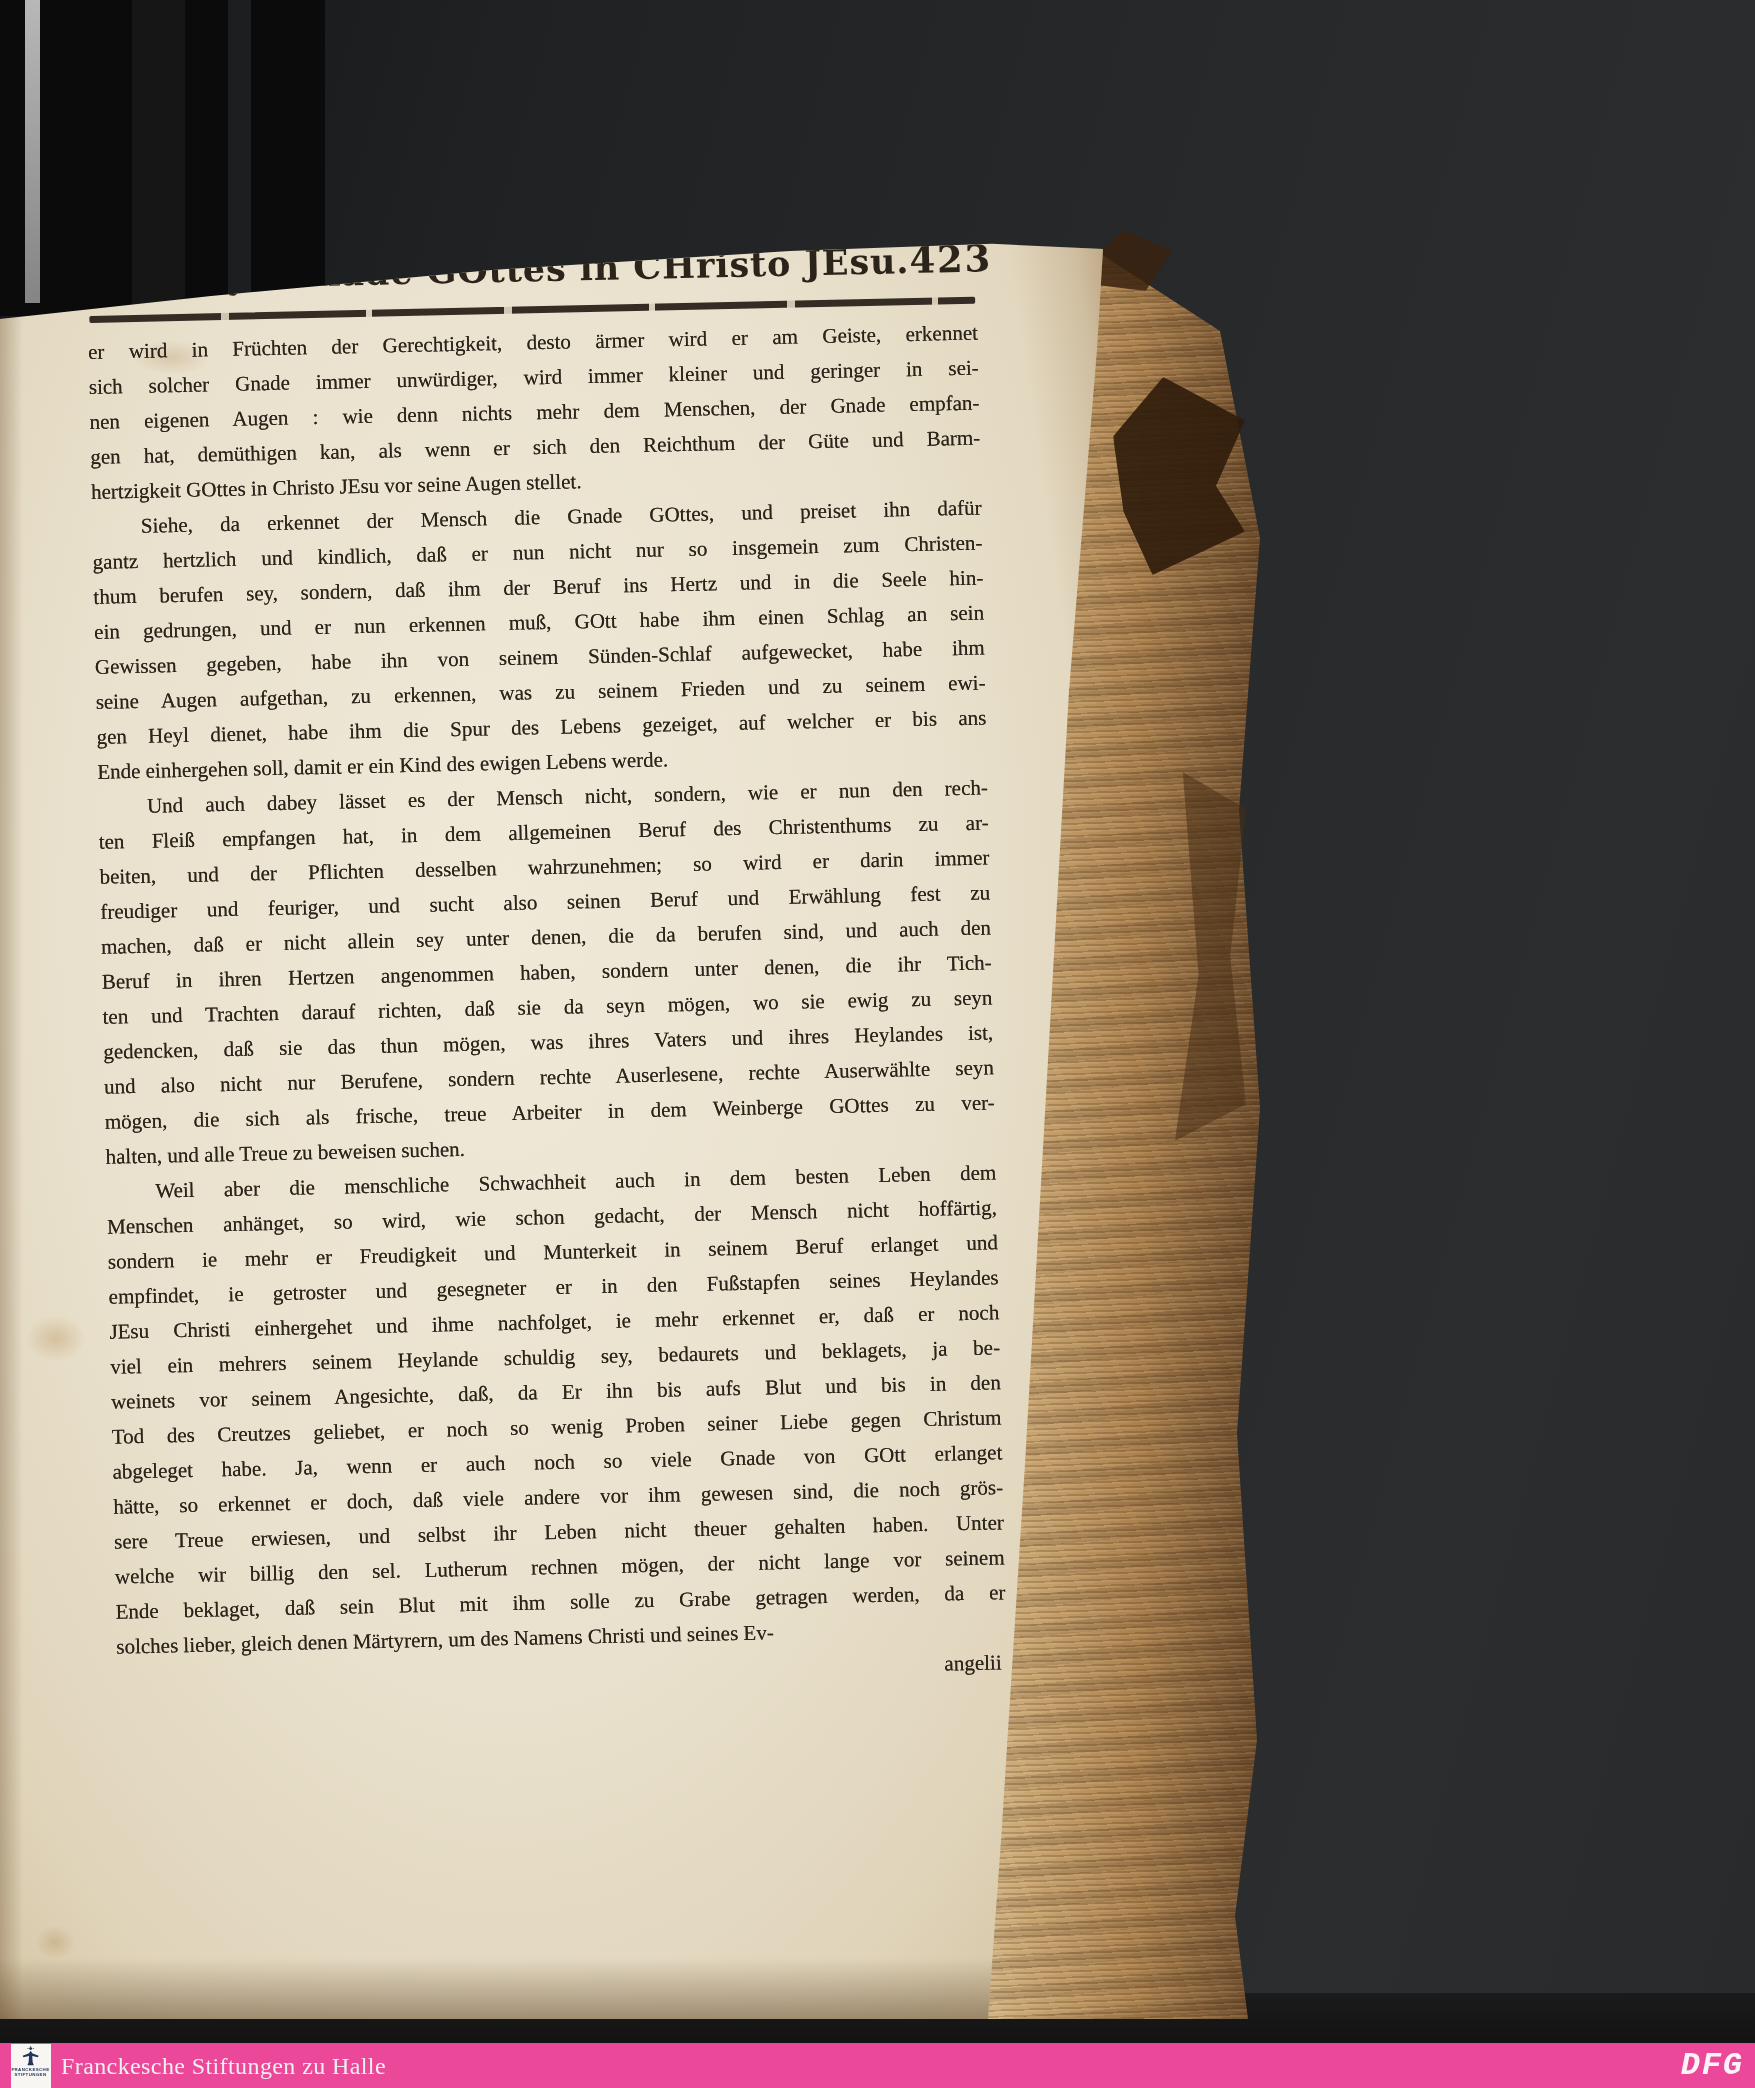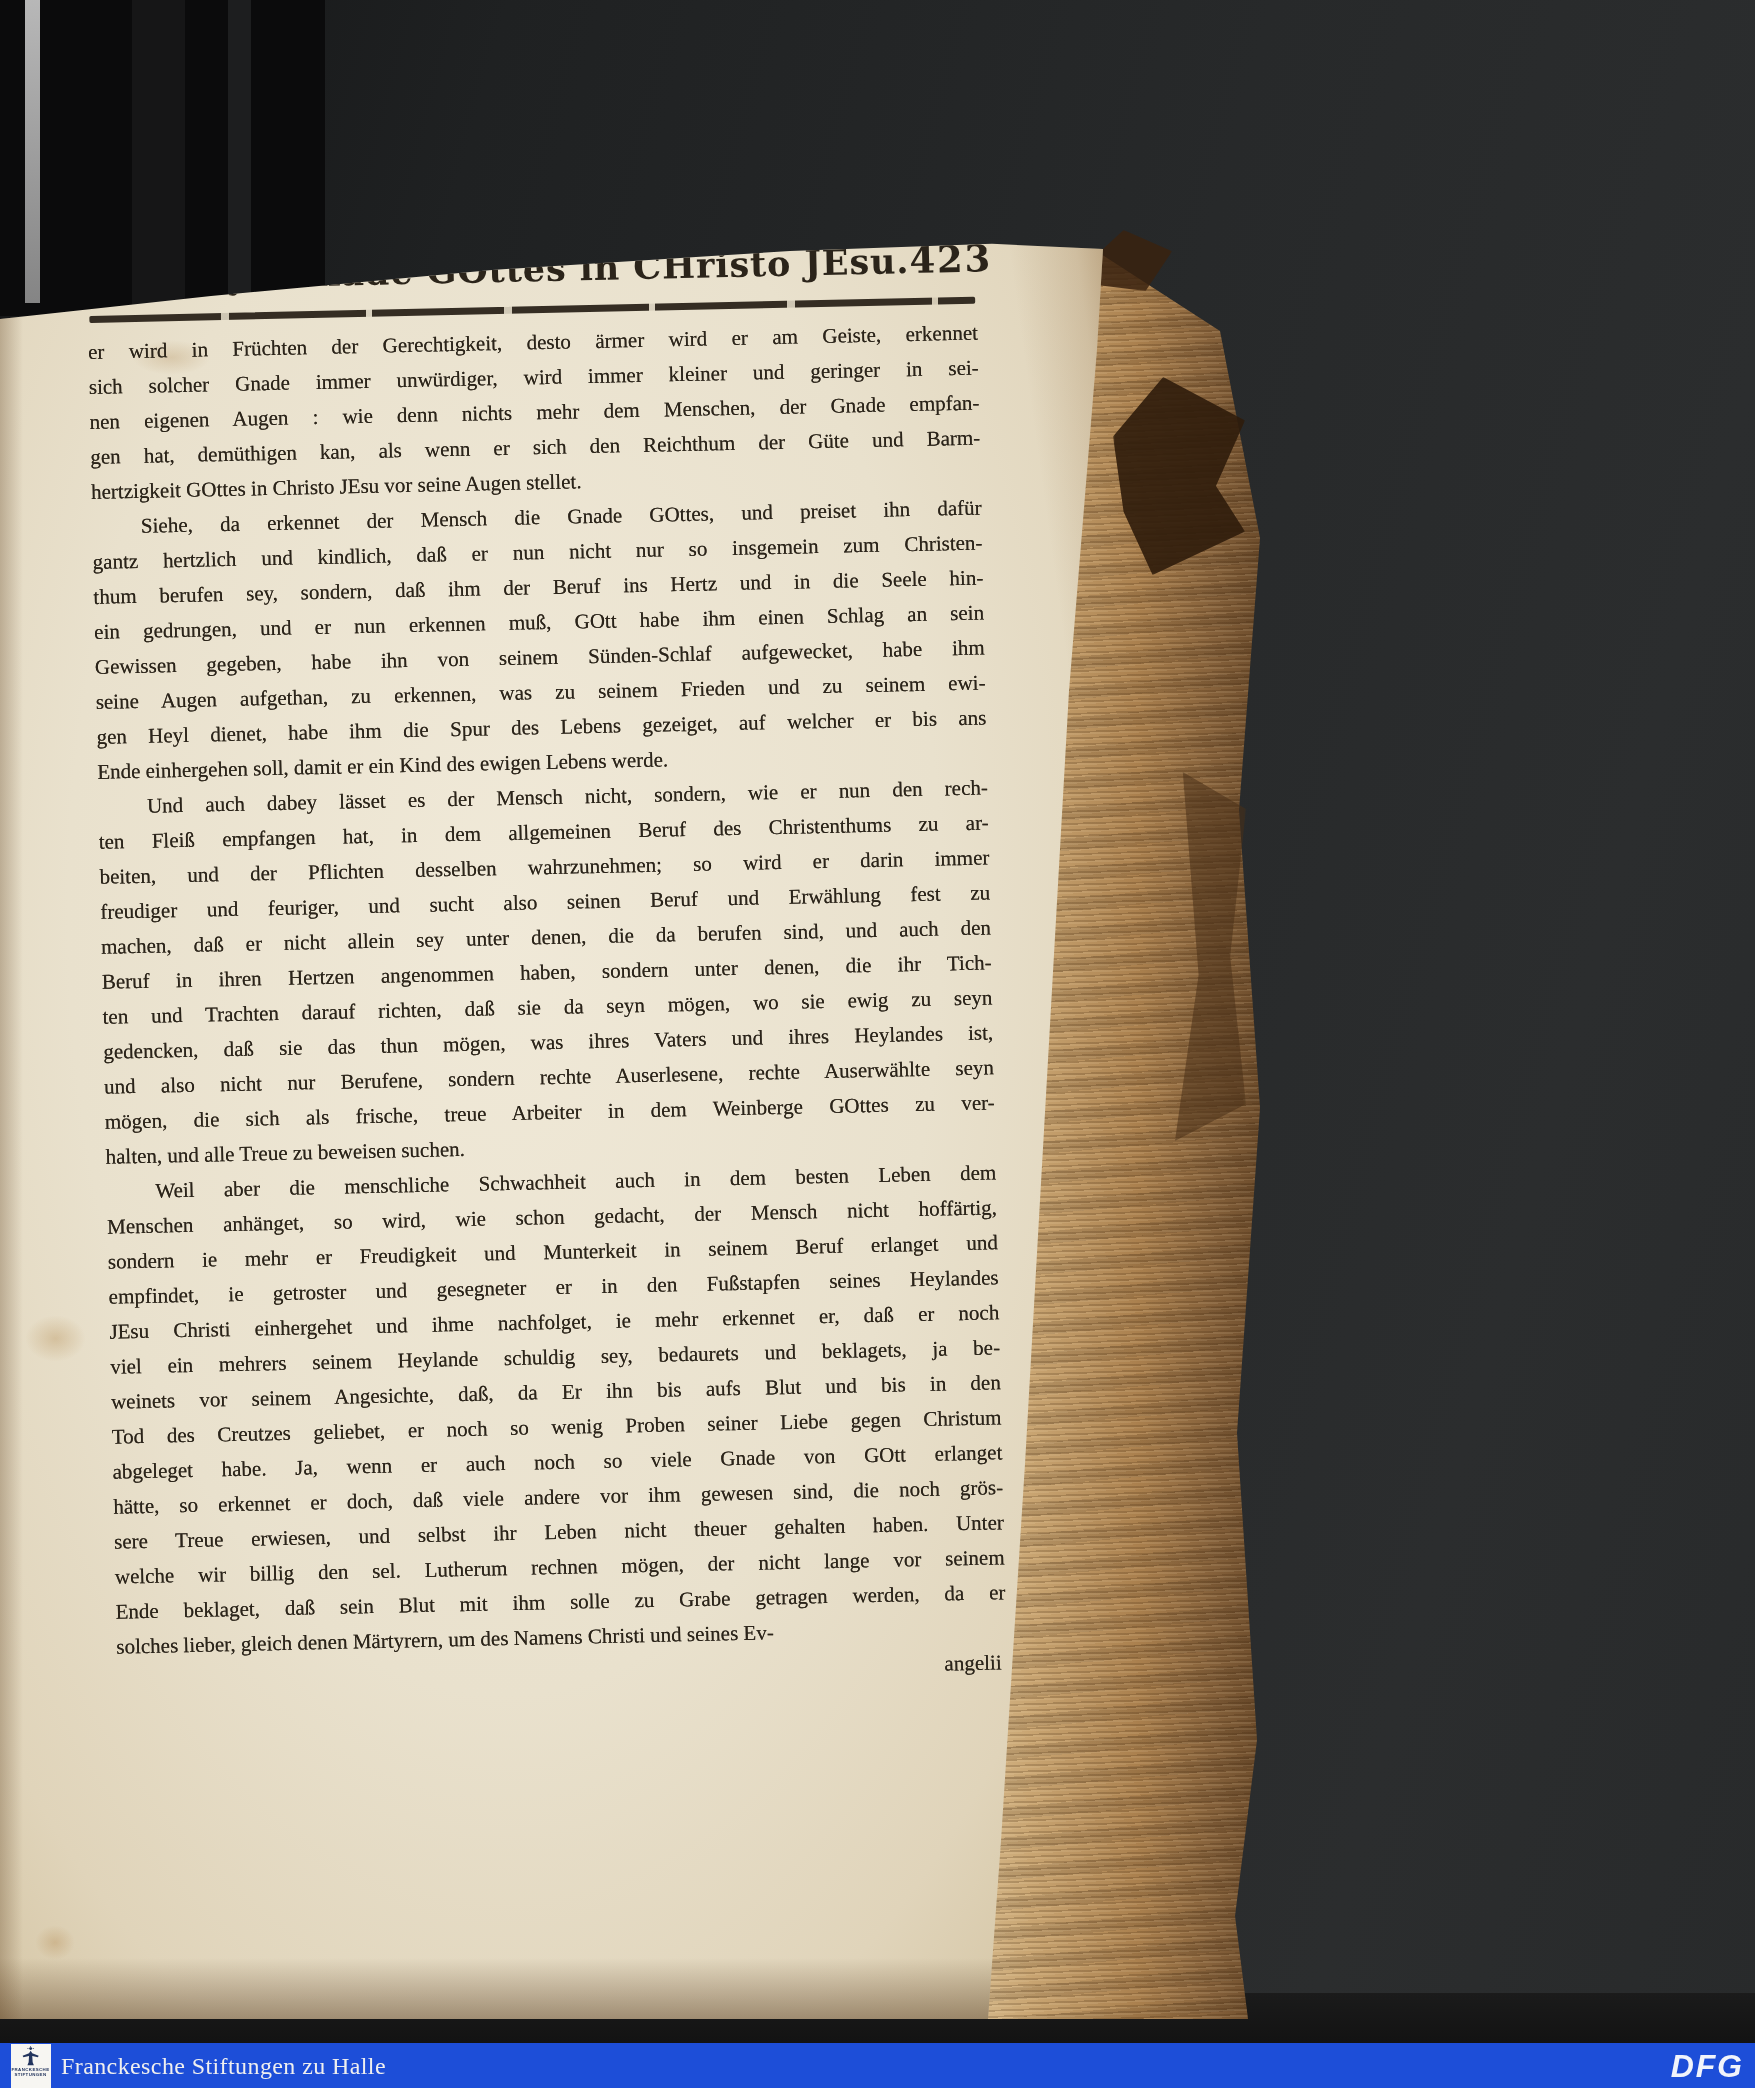--- a/index.html
+++ b/index.html
@@ -57,29 +57,29 @@
   .hnum{width:104px;text-align:right;font-size:37px;letter-spacing:1.8px;}
   .hrule{height:7px;margin:8.8px 1.8px 12.3px 1.8px;border-radius:1.8px;
     background:repeating-linear-gradient(90deg,#352d23 0 132px, rgba(53,45,35,.15) 132px 140px,#352d23 140px 277px, rgba(53,45,35,.1) 277px 283px);}
   .bodytext{font-size:21px;line-height:35px;text-shadow:0 0 0.5px rgba(43,36,26,.85);}
   .tline{text-align:justify;text-align-last:justify;white-space:normal;}
   .tline.lastline{text-align-last:left;}
   .para.indent .tline:first-child{text-indent:49px;}
   .catchword{text-align:right;padding-right:5.3px;font-size:21px;line-height:35px;text-shadow:0 0 0.5px rgba(43,36,26,.85);}
 
   
-  .footer-bar{position:absolute;left:0;top:2043px;width:1756px;height:46px;background:#1d4ed8;}
+  .footer-bar{position:absolute;left:0;top:2043px;width:1756px;height:46px;background:#ec4899;}
   .logo-box{position:absolute;left:10.5px;top:0.9px;width:40px;height:45px;background:#f7f6f2;
     display:flex;flex-direction:column;align-items:center;justify-content:flex-start;padding-top:1.8px;box-sizing:border-box;}
   .logo-caption{font-family:"Liberation Sans",sans-serif;font-size:4.4px;line-height:5.3px;letter-spacing:0.4px;
     color:#23355e;text-align:center;font-weight:bold;}
   .inst-label{position:absolute;left:61px;top:0;height:46px;line-height:46px;
     font-family:"Liberation Serif",serif;font-size:24px;color:#efefef;letter-spacing:0.4px;}
   .dfg{position:absolute;right:12.3px;top:0;height:46px;line-height:46px;
-    font-family:Liberation Sans, sans-serif;font-weight:bold;font-style:italic;
+    font-family:Liberation Mono, monospace;font-weight:bold;font-style:italic;
     font-size:32px;color:#fdfdfd;letter-spacing:1.8px;opacity:.95;}
 </style>
 </head>
 <body>
 
 <div class="bg-panel-topleft"></div>
 <div class="bg-stripe-light"></div>
 <div class="bg-stripe-dark"></div>
 <div class="bg-stripe-mid"></div>
 <div class="bg-bottom"></div>

